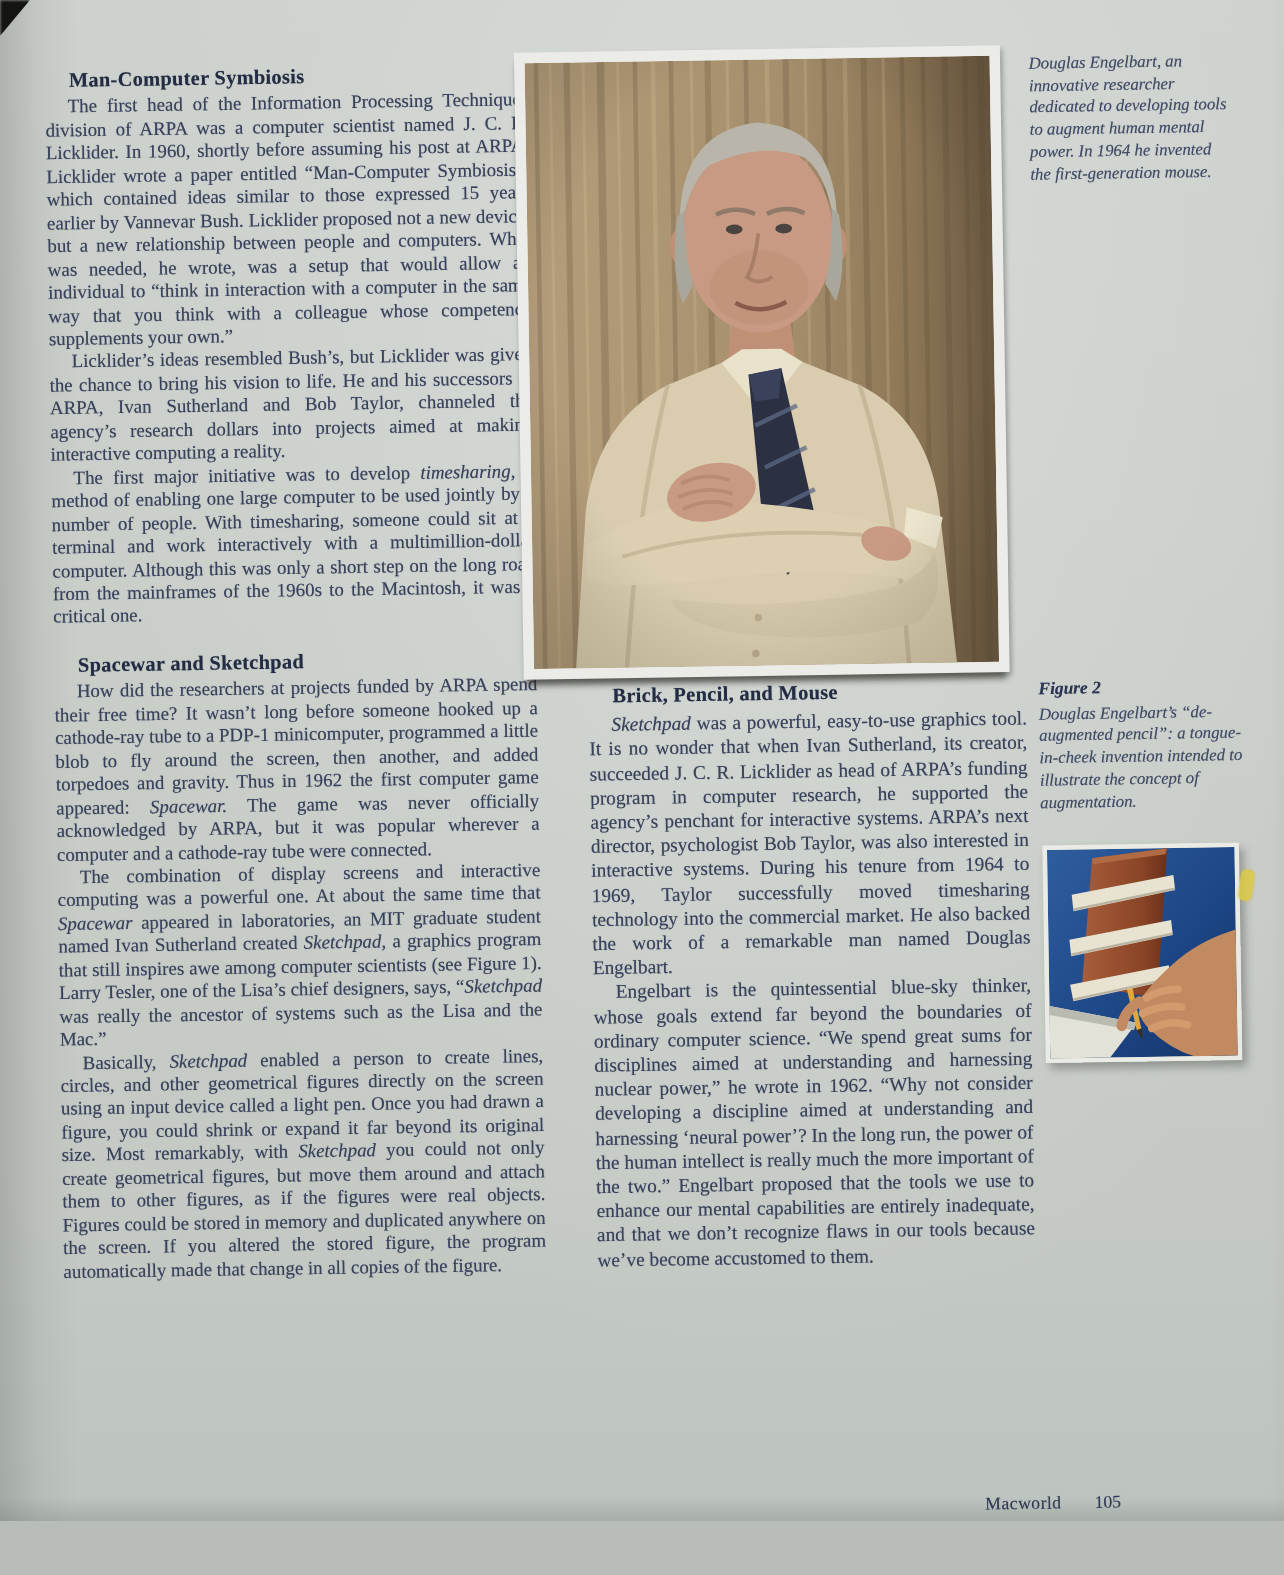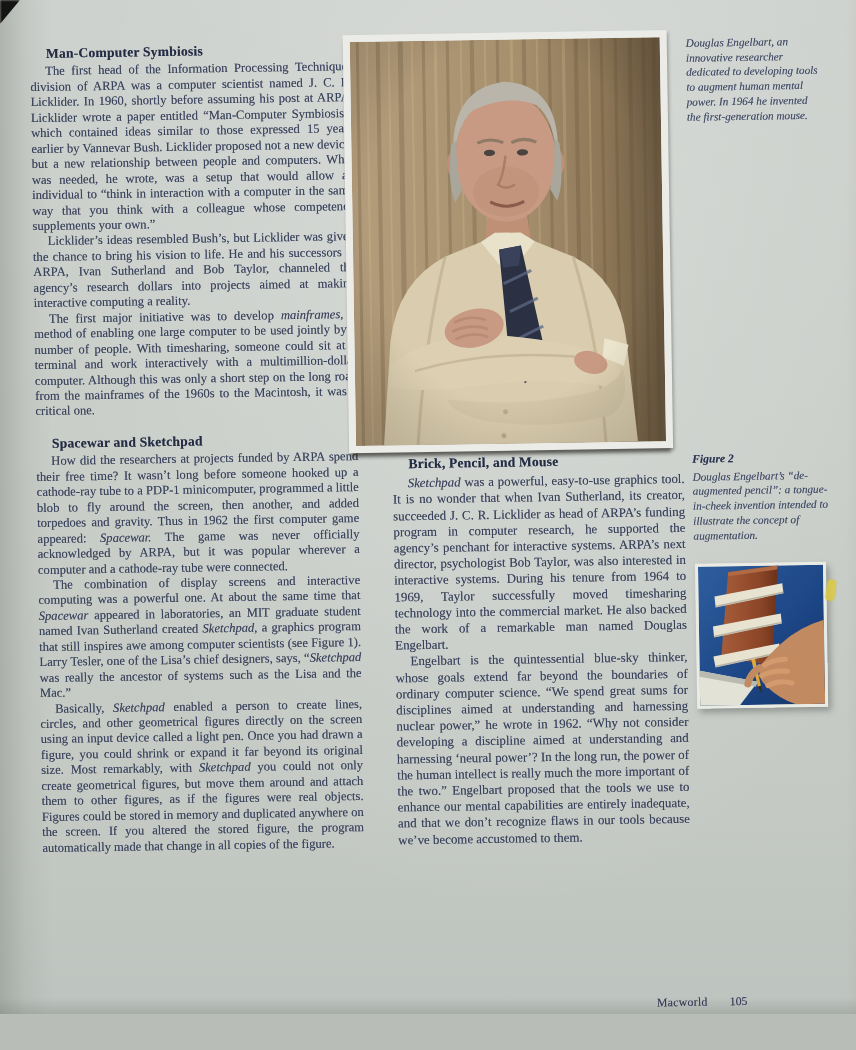--- a/index.html
+++ b/index.html
@@ -99,21 +99,21 @@
 
 <div class="page">
   <div class="corner-mark"></div>
 
   <div class="content">
 
     <section class="col-left bodytext">
       <h3>Man-Computer Symbiosis</h3>
       <p>The first head of the Information Processing Techniques division of ARPA was a computer scientist named J. C. R. Licklider. In 1960, shortly before assuming his post at ARPA, Licklider wrote a paper entitled “Man-Computer Symbiosis,” which contained ideas similar to those expressed 15 years earlier by Vannevar Bush. Licklider proposed not a new device, but a new relationship between people and computers. What was needed, he wrote, was a setup that would allow an individual to “think in interaction with a computer in the same way that you think with a colleague whose competence supplements your own.”</p>
       <p>Licklider’s ideas resembled Bush’s, but Licklider was given the chance to bring his vision to life. He and his successors at ARPA, Ivan Sutherland and Bob Taylor, channeled the agency’s research dollars into projects aimed at making interactive computing a reality.</p>
-      <p>The first major initiative was to develop <i>mainframes,</i> a method of enabling one large computer to be used jointly by a number of people. With timesharing, someone could sit at a terminal and work interactively with a multimillion-dollar computer. Although this was only a short step on the long road from the mainframes of the 1960s to the Macintosh, it was a critical one.</p>
+      <p>The first major initiative was to develop <i>timesharing,</i> a method of enabling one large computer to be used jointly by a number of people. With timesharing, someone could sit at a terminal and work interactively with a multimillion-dollar computer. Although this was only a short step on the long road from the mainframes of the 1960s to the Macintosh, it was a critical one.</p>
       <h3 class="second">Spacewar and Sketchpad</h3>
       <p>How did the researchers at projects funded by ARPA spend their free time? It wasn’t long before someone hooked up a cathode-ray tube to a PDP-1 minicomputer, programmed a little blob to fly around the screen, then another, and added torpedoes and gravity. Thus in 1962 the first computer game appeared: <i>Spacewar.</i> The game was never officially acknowledged by ARPA, but it was popular wherever a computer and a cathode-ray tube were connected.</p>
       <p>The combination of display screens and interactive computing was a powerful one. At about the same time that <i>Spacewar</i> appeared in laboratories, an MIT graduate student named Ivan Sutherland created <i>Sketchpad,</i> a graphics program that still inspires awe among computer scientists (see Figure 1). Larry Tesler, one of the Lisa’s chief designers, says, “<i>Sketchpad</i> was really the ancestor of systems such as the Lisa and the Mac.”</p>
       <p>Basically, <i>Sketchpad</i> enabled a person to create lines, circles, and other geometrical figures directly on the screen using an input device called a light pen. Once you had drawn a figure, you could shrink or expand it far beyond its original size. Most remarkably, with <i>Sketchpad</i> you could not only create geometrical figures, but move them around and attach them to other figures, as if the figures were real objects. Figures could be stored in memory and duplicated anywhere on the screen. If you altered the stored figure, the program automatically made that change in all copies of the figure.</p>
     </section>
 
     <div class="photo-portrait">
       <svg viewBox="0 0 310 404" preserveAspectRatio="none">
         <defs>
           <linearGradient id="cg" x1="0" y1="0" x2="1" y2="0">

